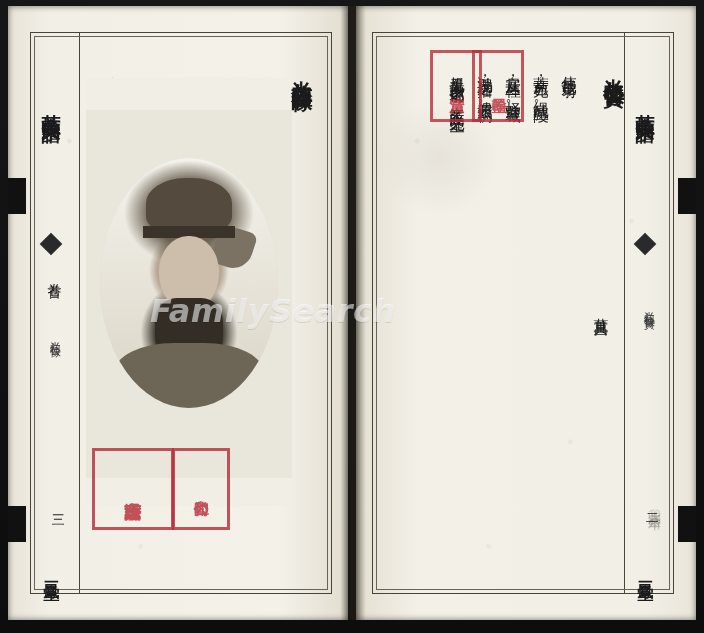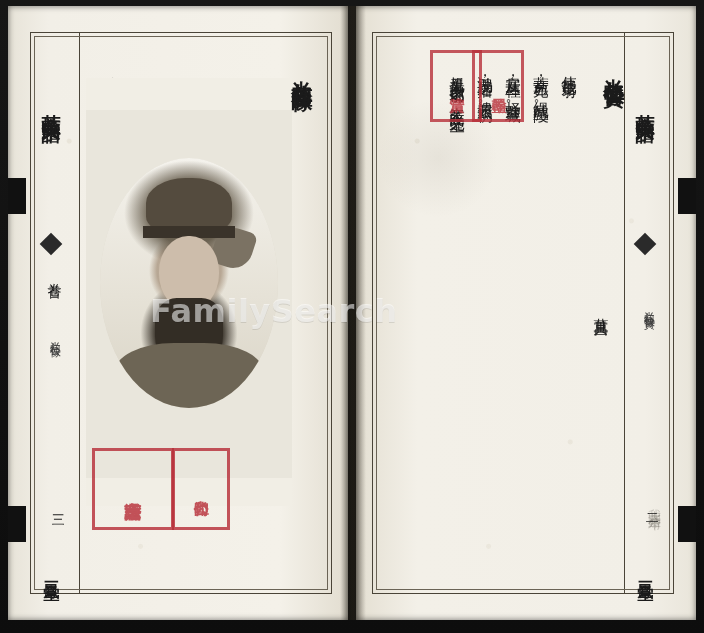--- a/index.html
+++ b/index.html
@@ -122,21 +122,21 @@
   .rseal-a{right:172px;top:44px;width:46px;height:66px;font-size:15px;}
   .rseal-b{right:214px;top:44px;width:46px;height:66px;font-size:15px;}
 
   .ghost{position:absolute;right:34px;bottom:110px;font-size:13px;color:rgba(60,55,45,.22);}
   .ghost2{position:absolute;left:22px;top:92px;width:120px;height:120px;border-radius:50%;
       background:radial-gradient(circle,rgba(120,110,90,.10) 0%,rgba(120,110,90,0) 70%);}
 
   
   .watermark{position:absolute;left:150px;top:292px;font-size:32px;font-weight:bold;
       color:rgba(255,255,255,.55);letter-spacing:.5px;text-shadow:0 1px 0 rgba(0,0,0,.10);
-      pointer-events:none;}
+      pointer-events:none;font-style:italic;}
 </style>
 </head>
 <body>
 
 <div class="scan">
   <div class="backdrop"></div>
 
   <div class="book">
 
     <div class="page left">

